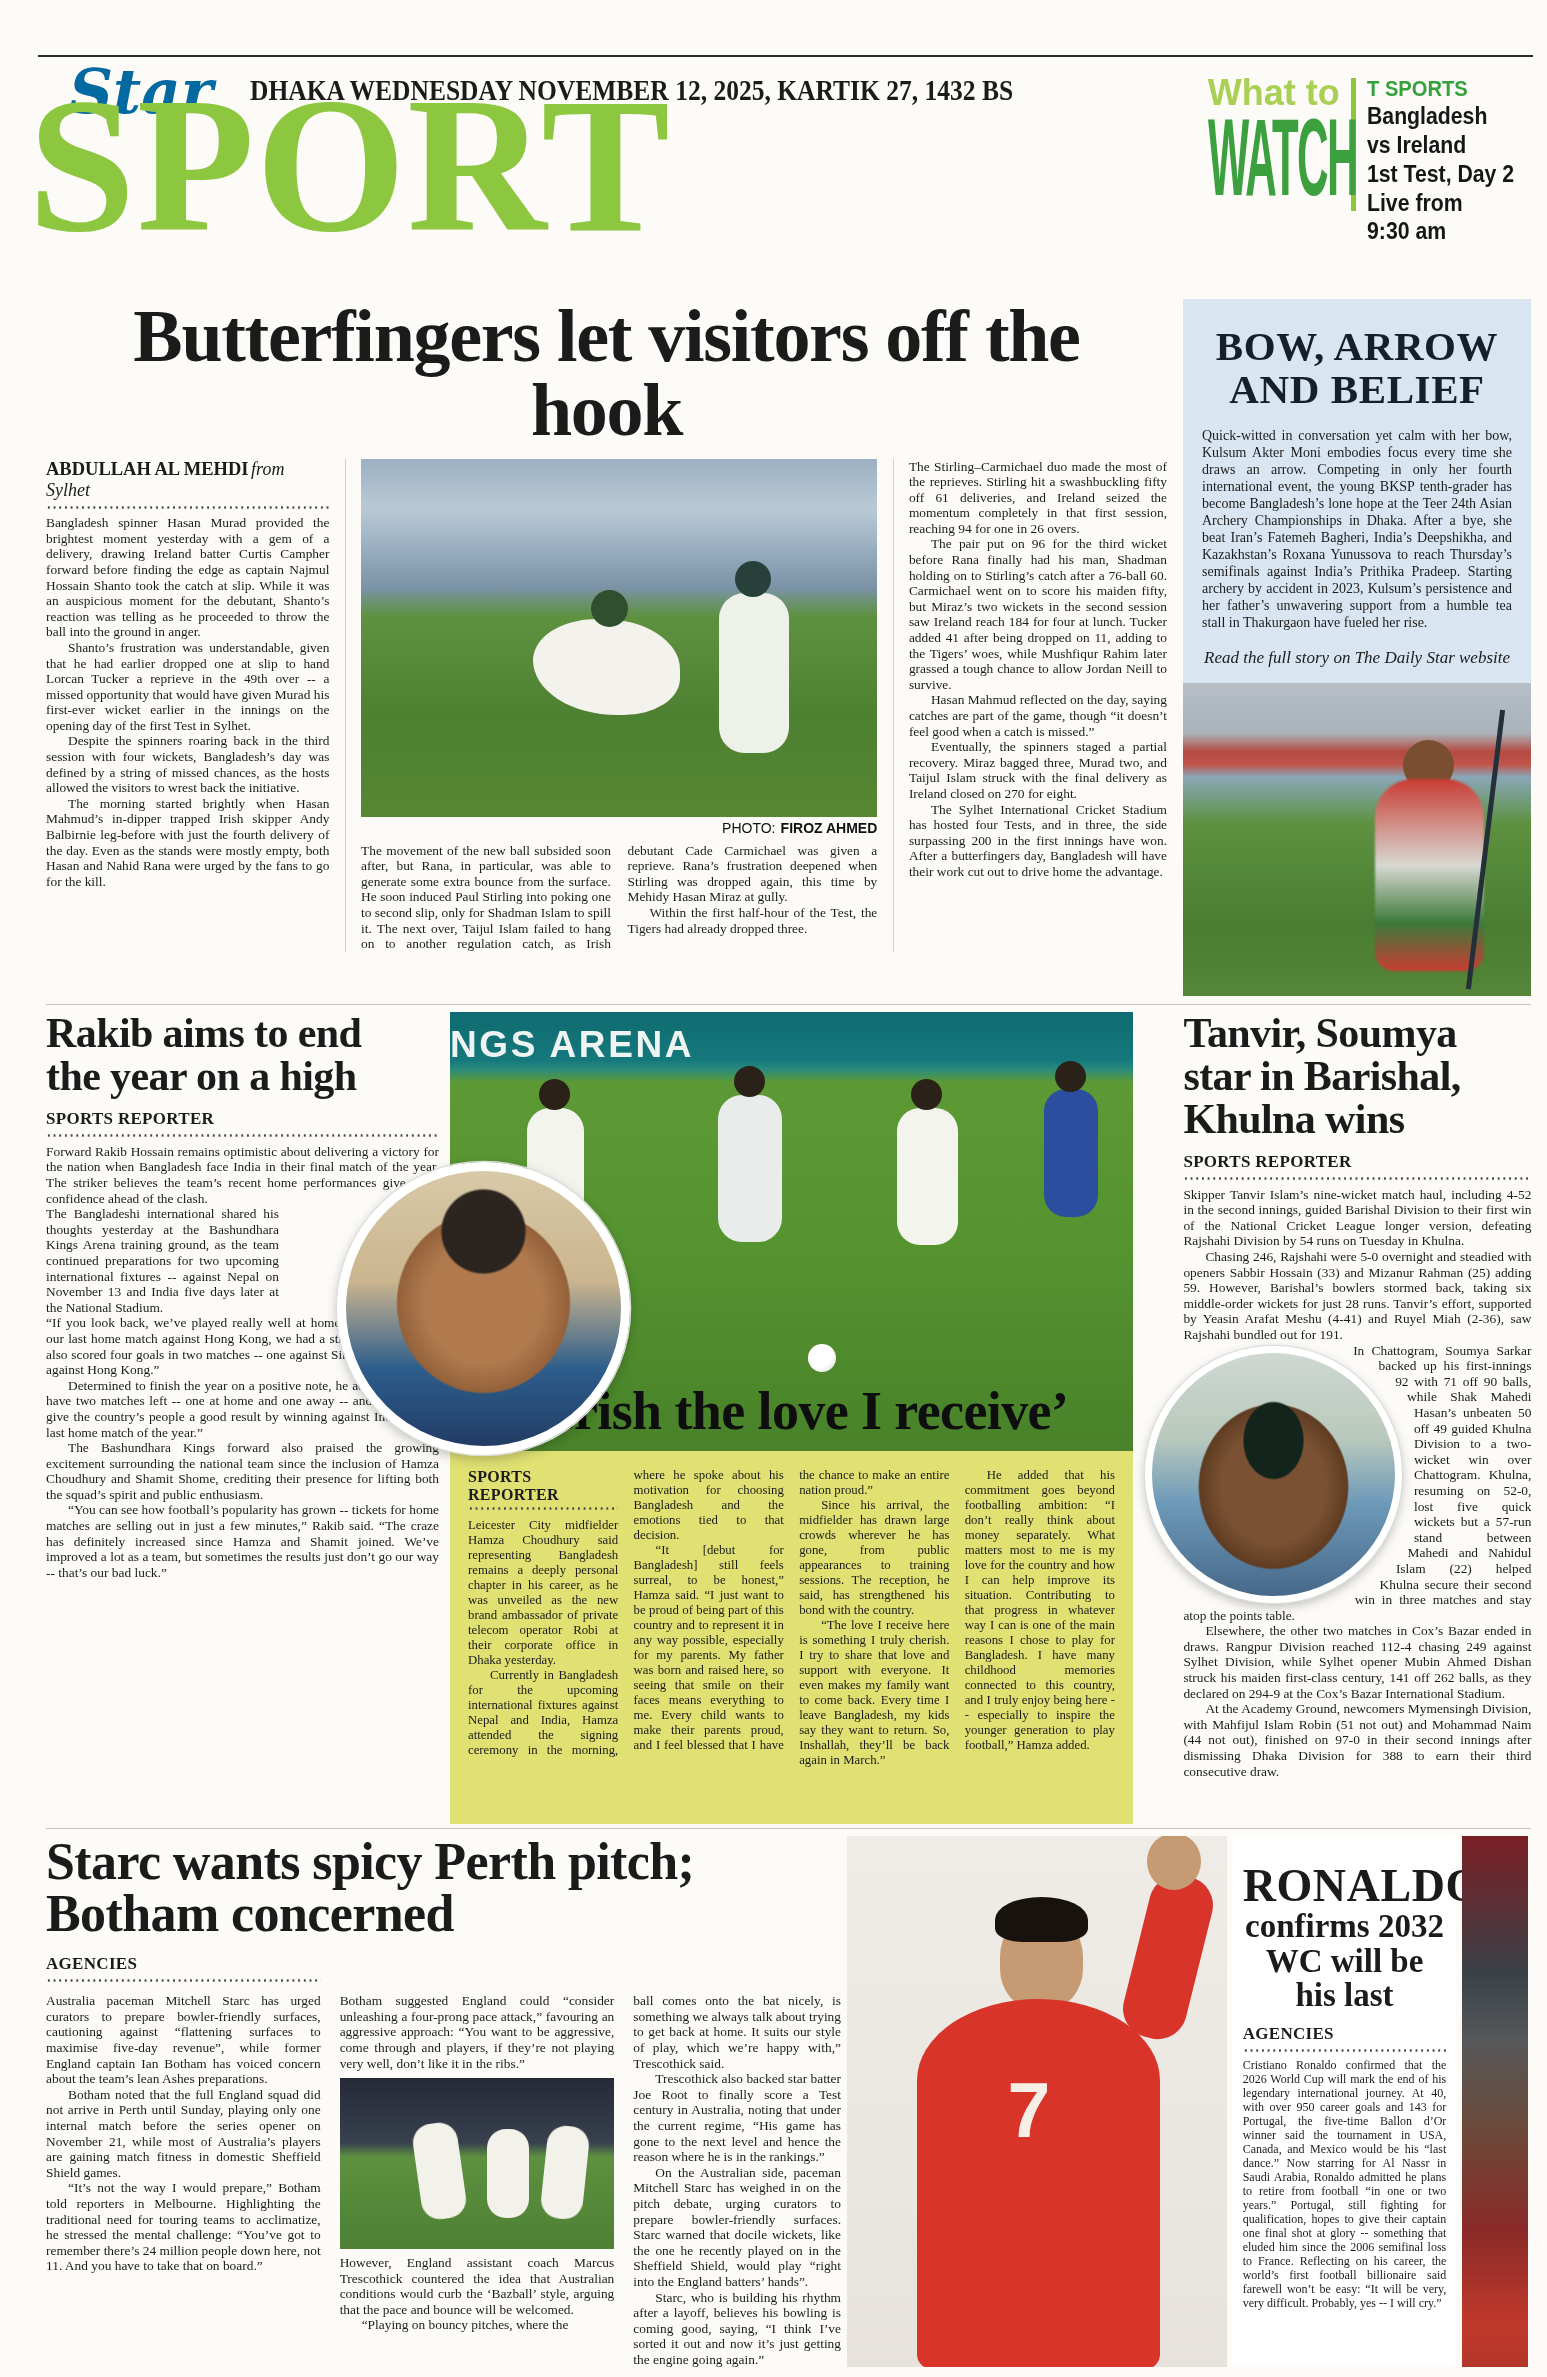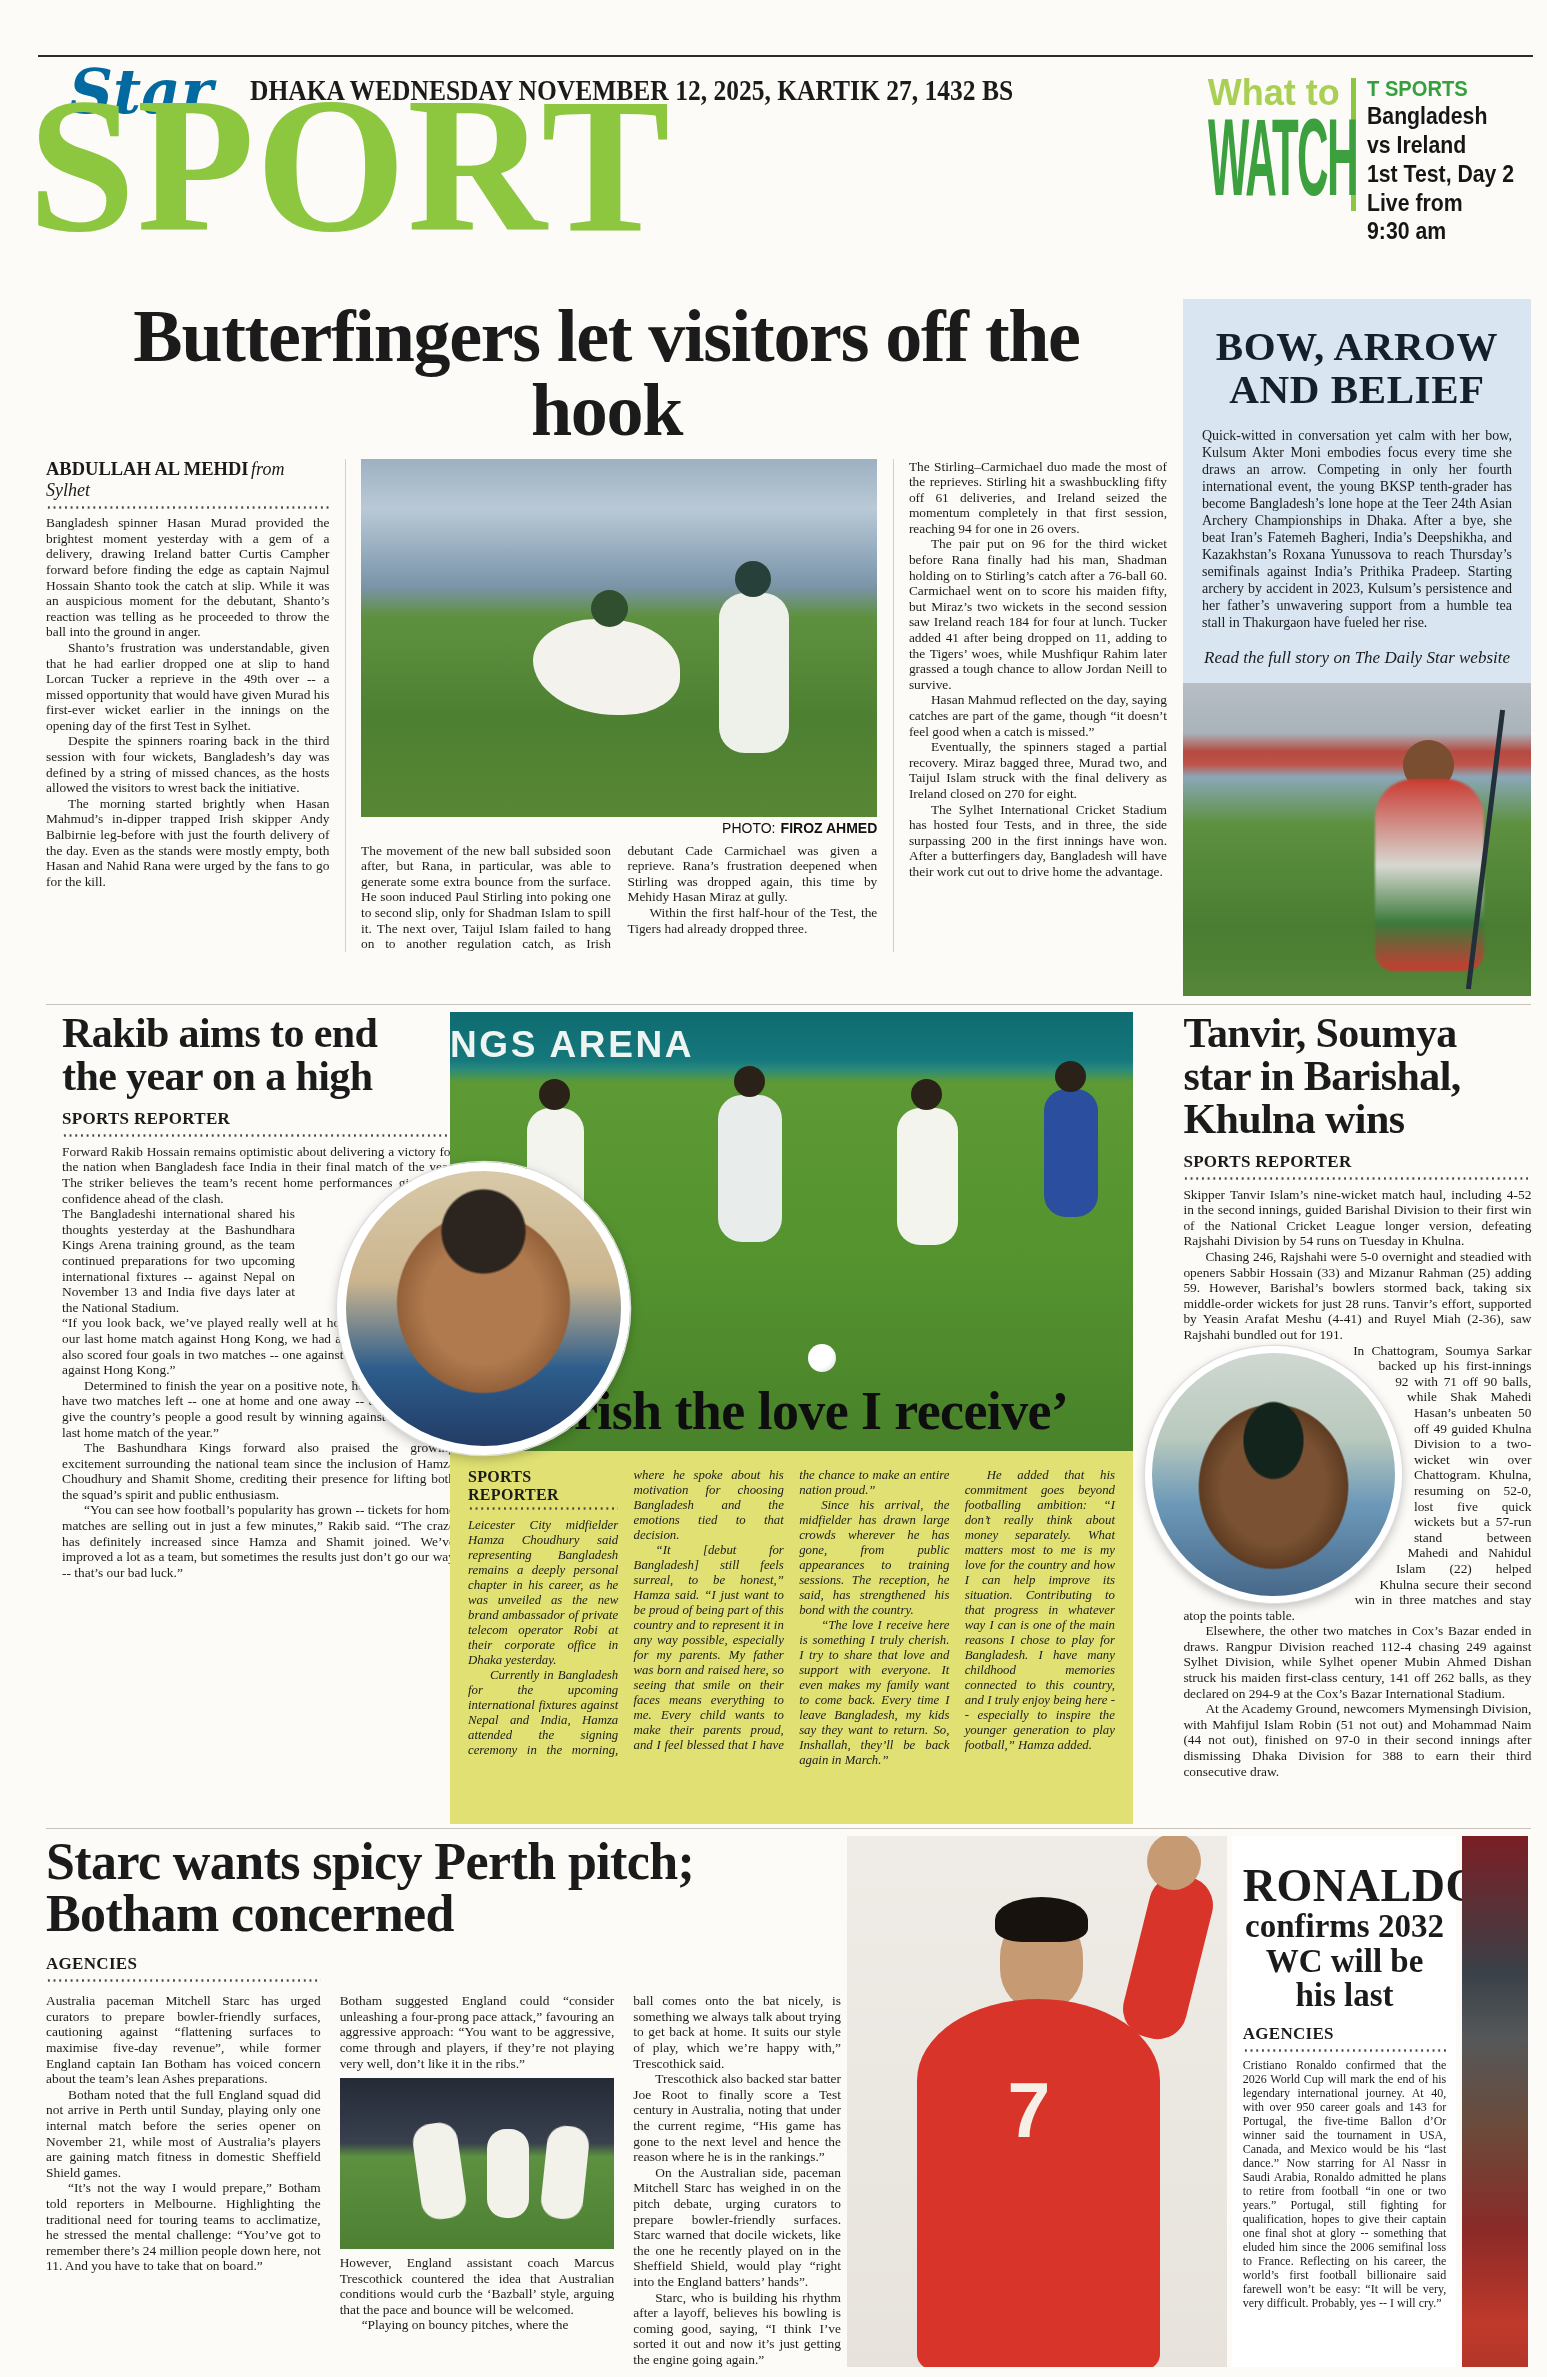--- a/index.html
+++ b/index.html
@@ -69,21 +69,21 @@
                #8aa7b8 30%,#5d9140 45%,#4a7d31 78%,#55863a 100%);}
   .archer-torso{position:absolute;left:192px;top:96px;width:109px;height:192px;
     background:linear-gradient(180deg,#c93c33 0%,#d8d8d2 45%,#3c7a3a 75%,#c93c33 100%);
     border-radius:38px 38px 19px 19px;filter:blur(1.3px);}
   .archer-head{position:absolute;left:220px;top:57px;width:51px;height:51px;background:#7a4e30;
     border-radius:50%;filter:blur(0.6px);}
   .archer-bow{position:absolute;left:300px;top:25.5px;width:5.1px;height:281px;background:#23303a;
     transform:rotate(7deg);}
   
   .middle-band{position:absolute;left:46px;right:16.6px;top:1012px;height:812px;}
-  .rakib{position:absolute;left:16px;top:0;width:393px;}
+  .rakib{position:absolute;left:0;top:0;width:393px;}
   .rakib h2,.tanvir h2{margin:0;font-size:42px;line-height:1.02;font-weight:bold;letter-spacing:-0.6px;}
   .rakib .reporter,.tanvir .reporter{margin-top:11.5px;}
   .narrowed p{margin-right:160px;}
   .rakib-photo{position:absolute;left:291px;top:150px;width:275px;height:275px;border-radius:50%;
     border:9px solid #fff;box-shadow:0 0 0 1.3px #ddd,0 3.8px 11.5px rgba(0,0,0,.25);z-index:5;
     background:
       radial-gradient(circle at 50% 22%,#2b241f 0 16%,rgba(43,36,31,0) 17%),
       radial-gradient(ellipse at 50% 48%,#b07a4e 0 30%,#94613a 44%,rgba(148,97,58,0) 45%),
       linear-gradient(180deg,#d8c9a8 0%,#cbb58e 40%,#2d5d8c 72%,#223c65 100%);}
   .cherish{position:absolute;left:404px;top:0;width:683px;}
@@ -98,21 +98,21 @@
   .fp-3{left:447px;top:96px;width:61px;height:137px;border-radius:23px;}
   .fp-4{left:594px;top:77px;width:54px;height:128px;border-radius:22px;background:#2b4f9e;}
   .fp-h{position:absolute;width:31px;height:31px;border-radius:50%;background:#2a2119;filter:blur(0.3px);}
   .fh1{left:89px;top:67px;} .fh2{left:284px;top:54px;} .fh3{left:461px;top:67px;} .fh4{left:605px;top:49px;}
   .fp-ball{position:absolute;left:358px;top:332px;width:28px;height:28px;border-radius:50%;
            background:radial-gradient(circle at 35% 35%,#fff 0 55%,#cfd4cc 100%);}
   .cherish-hl{position:absolute;left:15.3px;bottom:9px;margin:0;font-size:54px;font-weight:bold;
               letter-spacing:-0.6px;color:#0e0e0e;}
   .cherish-text{background:#e0e172;height:373px;box-sizing:border-box;padding:16.6px 18px;}
   .cherish-cols{column-count:4;column-gap:15.3px;}
-  .cherish-cols p{font-size:12.8px;line-height:15px;font-style:italic;}
+  .cherish-cols p{font-size:12.8px;line-height:15px;}
   .cherish-cols .reporter{margin:0 0 1.3px 0;font-size:16px;}
   .cherish-cols .dotrule{margin:3.8px 0 7.7px 0;}
   .tanvir{position:absolute;right:0;top:0;width:348px;}
   .tanvir-wrap{margin-top:0;}
   .soumya-circle{float:left;width:243px;height:243px;border-radius:50%;shape-outside:circle(52%);
     border:7.7px solid #fff;box-shadow:0 0 0 1.3px #ddd,0 3.8px 10.2px rgba(0,0,0,.25);
     margin:3.8px 11.5px 5.1px -38px;
     background:
       radial-gradient(ellipse at 50% 36%,#12241b 0 17%,rgba(18,36,27,0) 18%),
       radial-gradient(ellipse at 50% 55%,#7a5233 0 30%,#5f3c22 43%,rgba(95,60,34,0) 44%),

